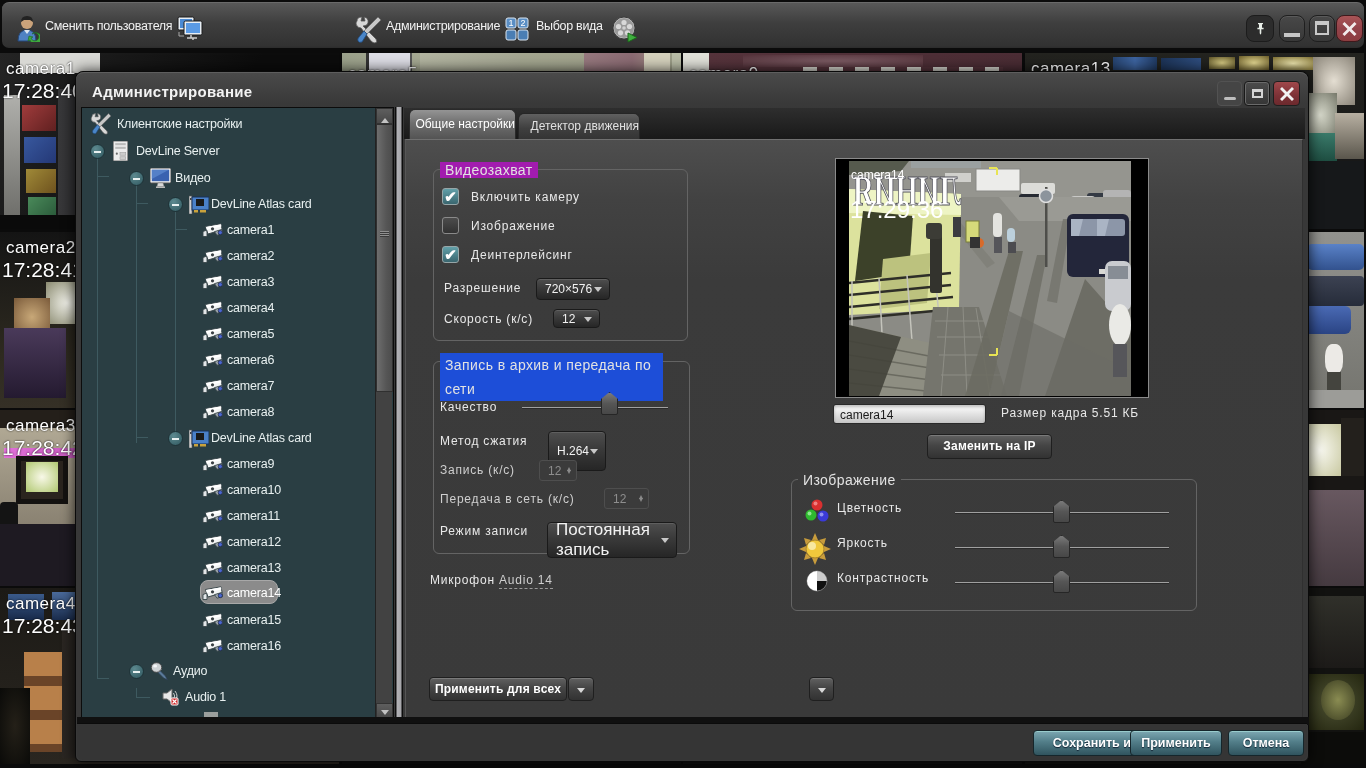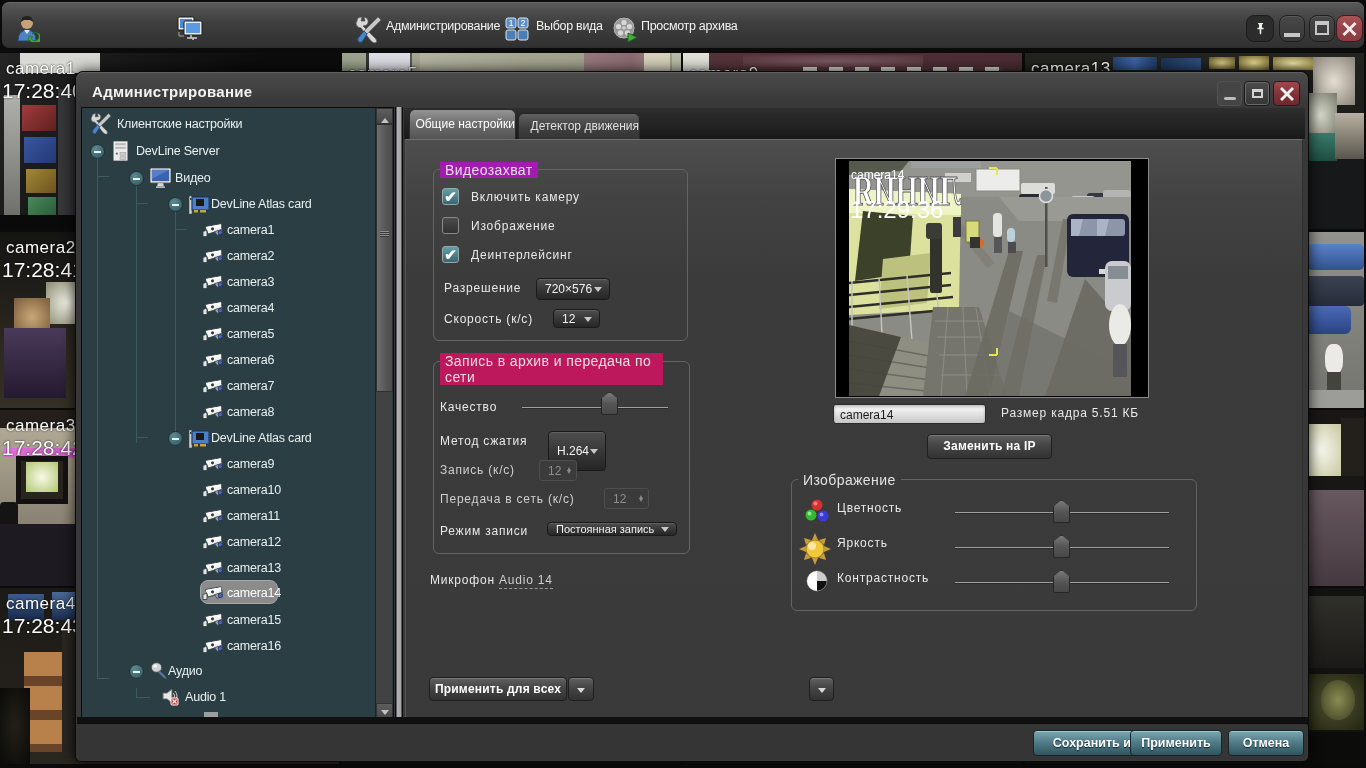--- a/index.html
+++ b/index.html
@@ -186,20 +186,21 @@
   </div>
 
 <div id="tbar">
  <svg class="abs" style="left:14px;top:12px" width="24" height="27" viewBox="0 0 24 27">
   <circle cx="11" cy="8" r="6" fill="#caa27a"></circle>
       <path d="M5 7 Q5 1 11 1 Q17 1 17 7 L14 5 8 5Z" fill="#222"></path>
   <path d="M2 26 Q2 15 11 15 Q20 15 20 26Z" fill="#4f82c2" stroke="#25477a"></path>
   <path d="M8 15 L11 19 14 15 Z" fill="#dce6f0"></path>
   <path d="M16 19 a6 6 0 1 1 -2 6 l-2 1 1-5 4 1 -2 1 a4 4 0 1 0 1-4z" fill="#3faa3f" stroke="#1c6a1c" stroke-width=".6"></path>
  </svg>
+ <div class="titem" style="left:43px">Сменить пользователя</div>
  <svg class="abs" style="left:175px;top:13px" width="26" height="25" viewBox="0 0 26 25">
   <rect x="1" y="1" width="16" height="13" rx="1.5" fill="#e8eef4" stroke="#1a1a1a"></rect>
   <rect x="3" y="3" width="12" height="9" fill="#4a8ad4"></rect>
   <rect x="7" y="5" width="18" height="14" rx="1.5" fill="#e8eef4" stroke="#1a1a1a"></rect>
   <rect x="9" y="7" width="14" height="10" fill="#5a9ae4"></rect>
   <path d="M14 19 L14 22 M10 22 L20 22 M16 22 L16 24" stroke="#ccc" stroke-width="1.5"></path>
   <path d="M2 16 L2 20 L7 20" stroke="#aaa" fill="none"></path>
  </svg>
  <svg class="abs" style="left:352px;top:12px" width="29" height="29" viewBox="0 0 29 29">
   <path d="M3 6 Q3 2 8 2 L7 6 11 6 10 2 Q15 3 14 8 Q13 11 9 11 L22 24 Q24 27 21 28 Q19 28 17 26 L7 13 Q3 13 2 9 Q2 7 3 6Z" fill="#d8d8d8" stroke="#555" stroke-width=".8"></path>
@@ -220,21 +221,20 @@
   <circle cx="12" cy="12" r="11" fill="#c8c8c8" stroke="#3a3a3a"></circle>
   <circle cx="12" cy="12" r="10" fill="#9a9a9a"></circle>
   <circle cx="12" cy="6.5" r="2.6" fill="#d8d8d8"></circle>
       <circle cx="17.5" cy="10.5" r="2.6" fill="#d8d8d8"></circle>
   <circle cx="15.5" cy="16.8" r="2.6" fill="#d8d8d8"></circle>
       <circle cx="8.5" cy="16.8" r="2.6" fill="#d8d8d8"></circle>
   <circle cx="6.5" cy="10.5" r="2.6" fill="#d8d8d8"></circle>
       <circle cx="12" cy="12" r="1.8" fill="#d0d0d0"></circle>
   <path d="M16 17 L25 21.5 16 26Z" fill="#3fae3f" stroke="#1a661a"></path>
  </svg>
- <div class="titem" style="left:639px">Просмотр архива</div>
  <div class="wbtn" style="left:1244px;top:12px;width:28px;height:27px;background:#2c2c2c;border:1px solid #1c1c1c;border-radius:8px">
   <svg width="11" height="14" viewBox="0 0 11 14">
         <path d="M3 1 h5 v1.2 h-1 v3.6 h1.6 v1.4 H6.3 v4 l-.8 1.6 -.8-1.6 V7.2 H2.4 V5.8 H4 V2.2 H3Z" fill="#e8eee8"></path>
       </svg>
  </div>
  <div class="wbtn" style="left:1277px;top:12px;width:26px;height:27px;background:linear-gradient(#484848,#383838);border:1px solid #1f1f1f;border-radius:8px;box-shadow:inset 0 1px 0 #5a5a5a">
   <div style="width:16px;height:4px;background:#c6c6c6;margin-top:12px"></div>
  </div>
  <div class="wbtn" style="left:1307px;top:12px;width:26px;height:27px;background:linear-gradient(#484848,#383838);border:1px solid #1f1f1f;border-radius:8px;box-shadow:inset 0 1px 0 #5a5a5a">
   <div style="width:14px;height:14px;border:2px solid #c8c8c8;border-top-width:4px;margin-top:-1px"></div>
@@ -449,21 +449,21 @@
         <svg width="21" height="16" viewBox="0 0 21 14">
           <use href="#cam"></use>
         </svg>
         <span style="margin-left:4px">camera16</span>
       </div>
   <div class="ti" style="left:47px;top:551px;height:24px">
         <span class="minus"></span>
         <svg width="18" height="19" viewBox="0 0 17 19" style="margin-left:6px">
           <use href="#mic"></use>
         </svg>
-        <span style="">Аудио</span>
+        <span style="margin-left:5px">Аудио</span>
       </div>
   <div class="ti" style="left:80px;top:577px;height:24px">
         <svg width="17" height="18" viewBox="0 0 17 18">
           <use href="#spk"></use>
         </svg>
         <span style="margin-left:6px">Audio 1</span>
       </div>
   <div style="position:absolute;left:122px;top:604px;width:14px;height:8px;overflow:hidden;background:#b8b8b4;opacity:.8"></div>
 
   <div id="vscroll">
@@ -498,21 +498,21 @@
       <span class="tx">720×576</span>
       <span class="ar"></span>
     </div>
  <div class="lbl" style="left:368px;top:240px">Скорость (к/с)</div>
  <div class="sel" style="left:477px;top:237px;width:47px;height:19px">
       <span class="tx">12</span>
       <span class="ar"></span>
     </div>
 
  <div class="fs" style="left:357px;top:289px;width:257px;height:193px"></div>
- <div class="leg" style="left:364px;top:281px;background:#be185d;width:223px;line-height:16px">Запись в архив и передача по сети</div>
+ <div class="leg" style="left:364px;top:281px;background:#1d4ed8;width:223px;line-height:24px">Запись в архив и передача по сети</div>
  <div class="lbl" style="left:364px;top:328px">Качество</div>
  <div class="track" style="left:446px;top:335px;width:146px"></div>
  <div class="sh" style="left:525px;top:320px"></div>
  <div class="lbl" style="left:364px;top:362px">Метод сжатия</div>
  <div class="sel" style="left:472px;top:359px;width:58px;height:40px">
       <span class="tx">H.264</span>
       <span class="ar"></span>
     </div>
  <div class="lbl" style="left:364px;top:391px;color:#cfcfcf">Запись (к/с)</div>
  <div class="spin" style="left:463px;top:388px;width:38px;height:21px">
@@ -520,21 +520,21 @@
       <span class="au"></span>
       <span class="ad"></span>
     </div>
  <div class="lbl" style="left:364px;top:420px;color:#cfcfcf">Передача в сеть (к/с)</div>
  <div class="spin" style="left:528px;top:416px;width:45px;height:21px">
       <span class="tx">12</span>
       <span class="au"></span>
       <span class="ad"></span>
     </div>
  <div class="lbl" style="left:364px;top:452px">Режим записи</div>
- <div class="sel" style="left:471px;top:450px;width:130px;height:14px;font-size:11px">
+ <div class="sel" style="left:471px;top:450px;width:130px;height:36px;font-size:17px">
       <span class="tx">Постоянная запись</span>
       <span class="ar"></span>
     </div>
 
  <div class="lbl" style="left:354px;top:501px">Микрофон <span style="color:#cfcfcf;border-bottom:1px dashed #9a9a9a;padding-bottom:1px">Audio 14</span></div>
 
  <div class="btn" style="left:353px;top:605px;width:138px;height:24px;line-height:22px">Применить для всех</div>
  <div class="btn" style="left:492px;top:605px;width:26px;height:24px"><span style="display:inline-block;margin-top:10px;width:0;height:0;border:4px solid transparent;border-top:5px solid #d8d8d8"></span></div>
  <div class="btn" style="left:733px;top:605px;width:25px;height:24px"><span style="display:inline-block;margin-top:10px;width:0;height:0;border:4px solid transparent;border-top:5px solid #d8d8d8"></span></div>
 

